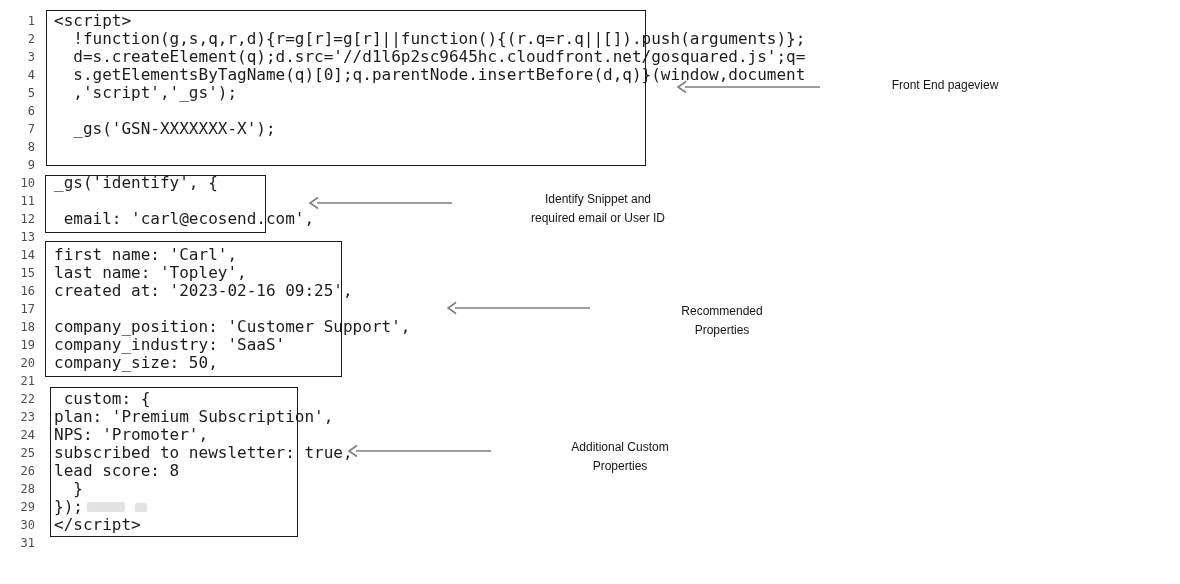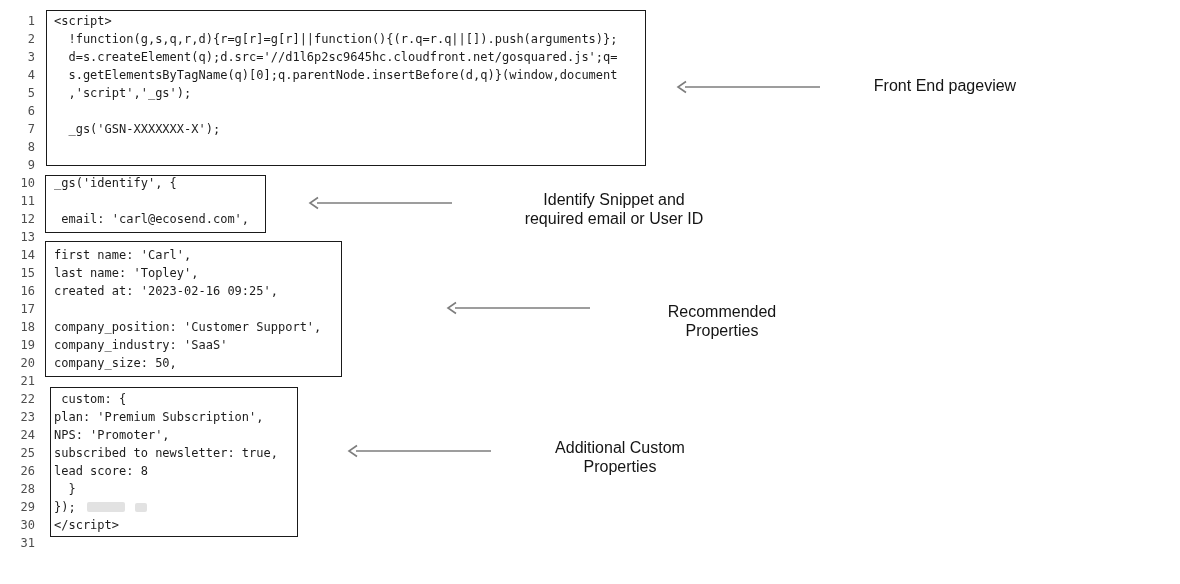--- a/index.html
+++ b/index.html
@@ -16,43 +16,43 @@
     position:relative;width:1180px;height:584px;background:var(--background);
     overflow:hidden;font-family:"DejaVu Sans Mono", monospace;
   }
   .rows{position:absolute;top:12px;left:0;right:0;}
   .row{position:relative;height:18px;}
   .num{
     position:absolute;left:0;top:0;width:35px;text-align:right;
     font-size:12px;line-height:18px;color:var(--line-number);
   }
   .txt{
-    position:absolute;left:54px;top:0;font-size:12px;line-height:18px;
+    position:absolute;left:54px;top:0;font-size:16px;line-height:18px;
     color:var(--code-text);white-space:pre;
   }
   .code-box{position:absolute;border:1.3px solid var(--box-border);background:transparent;}
   #box1{left:46px;top:10px;width:598px;height:154px;}
   #box2{left:45px;top:175px;width:219px;height:56px;}
   #box3{left:45px;top:241px;width:295px;height:134px;}
   #box4{left:50px;top:387px;width:246px;height:148px;}
   .smudge{position:absolute;background:var(--redaction);border-radius:2px;filter:blur(0.4px);}
   #smudge1{left:87px;top:502px;width:38px;height:10px;}
   #smudge2{left:135px;top:503px;width:12px;height:9px;}
   .arrow{position:absolute;display:block;}
   #arrow1{left:675px;top:78px;}
   #arrow2{left:307px;top:194px;}
   #arrow3{left:445px;top:299px;}
   #arrow4{left:346px;top:442px;}
   .label{
     position:absolute;width:220px;text-align:center;
-    font-family:"Liberation Sans", sans-serif;font-size:16px;line-height:19px;
+    font-family:"Liberation Sans", sans-serif;font-size:12px;line-height:19px;
     color:var(--annotation-text);
   }
   #label1{left:835px;top:76px;}
-  #label2{left:504px;top:190px;text-align:center;}
+  #label2{left:488px;top:190px;text-align:center;}
   #label3{left:612px;top:302px;}
   #label4{left:510px;top:438px;}
   .arrow line, .arrow polyline{stroke:var(--arrow);}
 </style>
 </head>
 <body>
 
 <div class="canvas">
 
   <div class="rows" id="rows">

